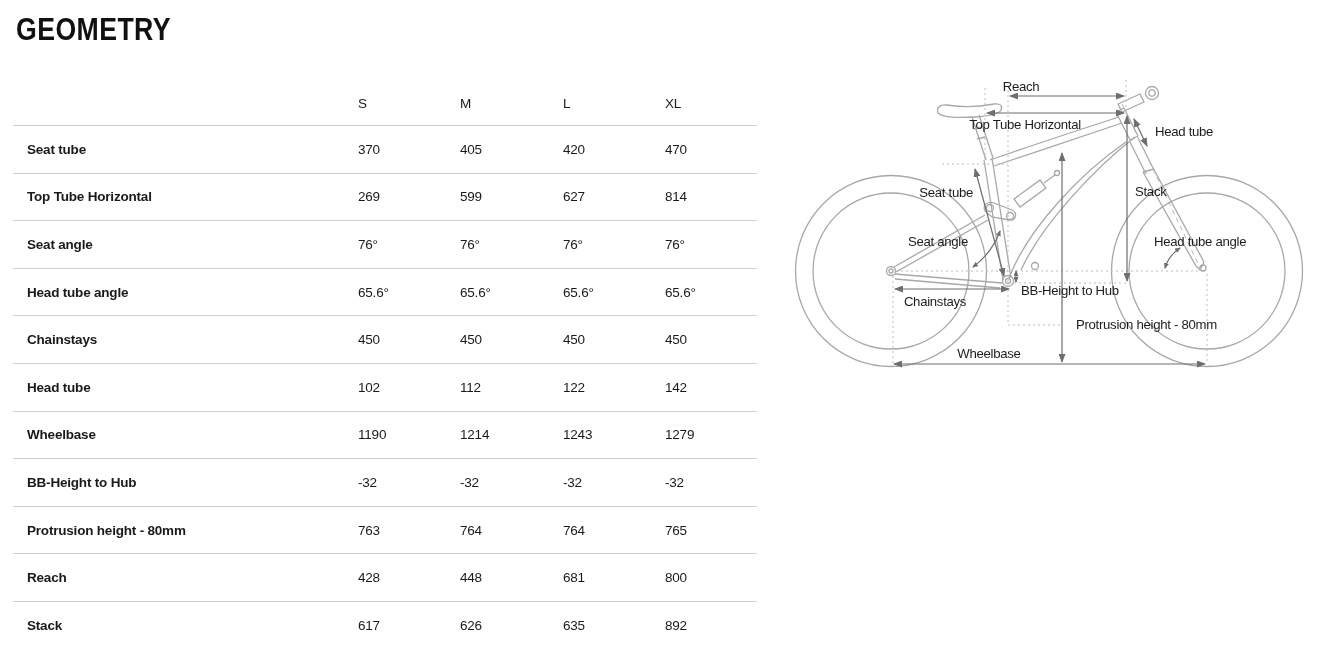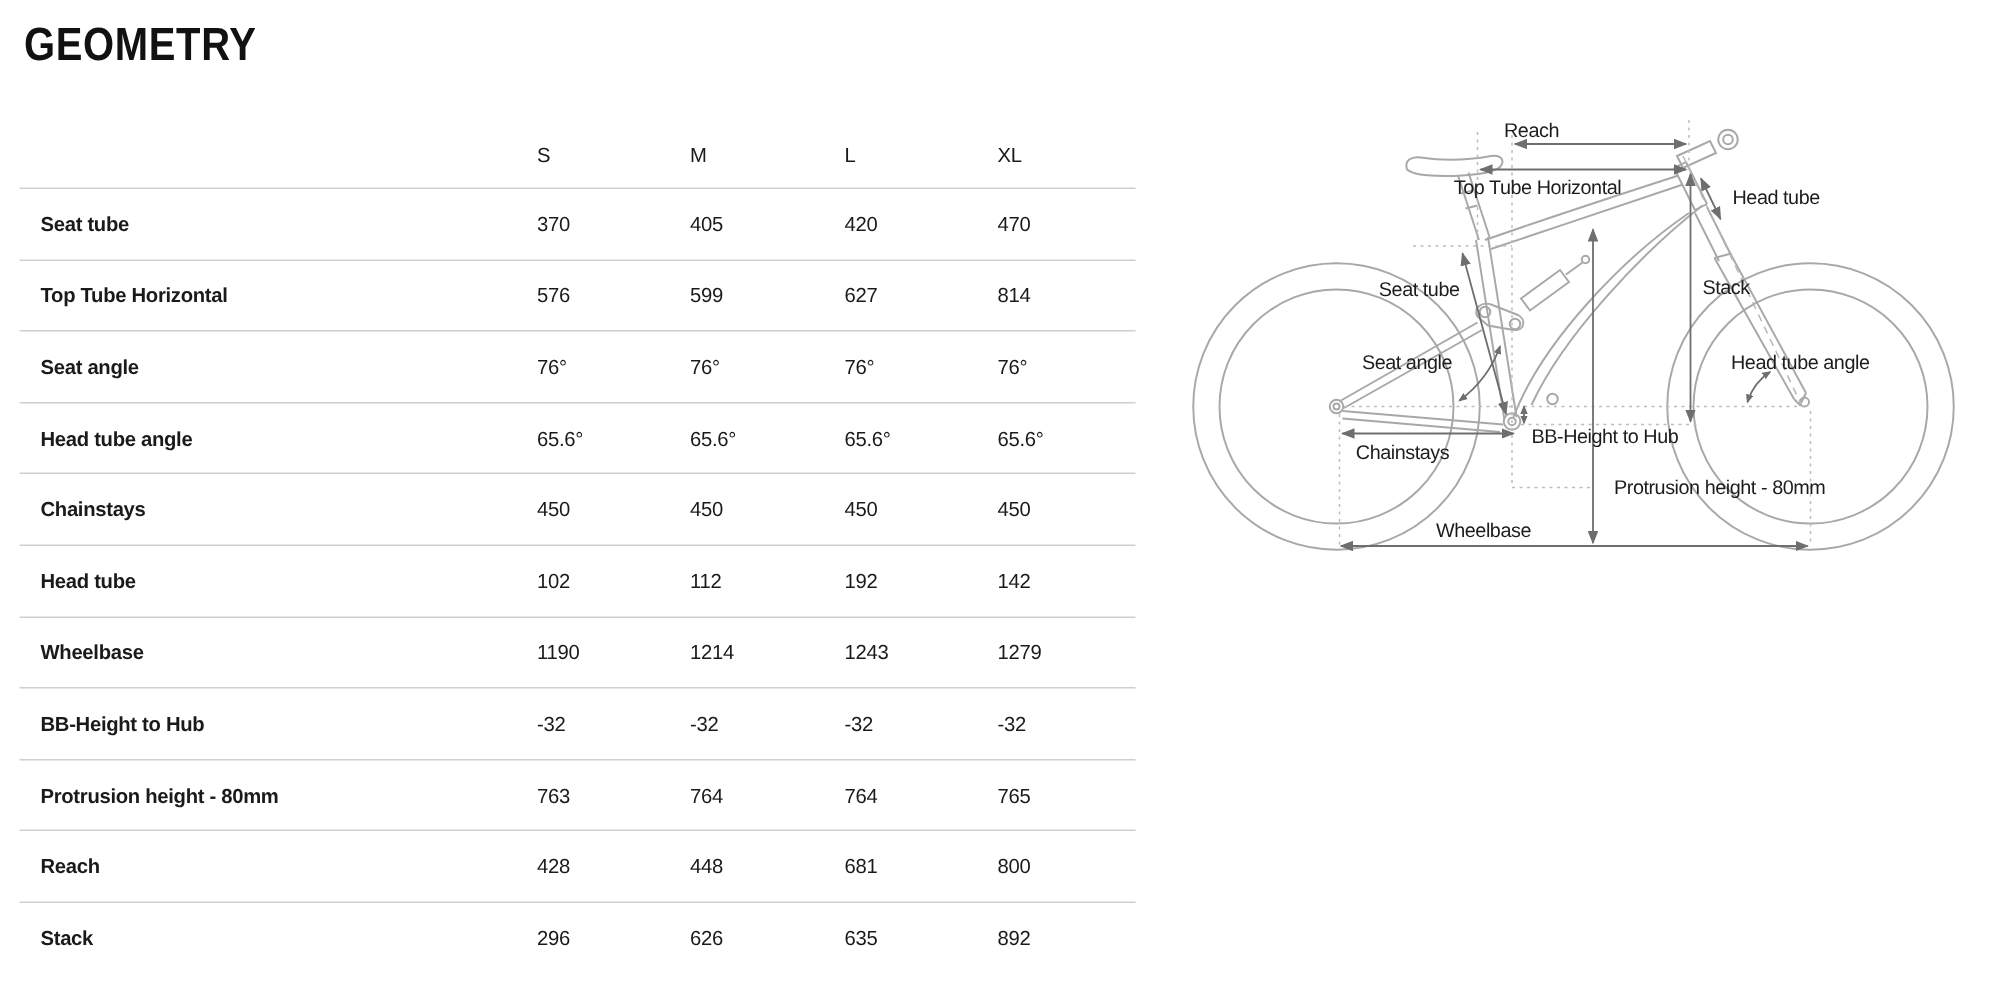--- a/index.html
+++ b/index.html
@@ -41,21 +41,21 @@
 
   <div class="grid-row geo-row">
     <div class="row-label">Seat tube</div>
     <div class="val">370</div>
     <div class="val">405</div>
     <div class="val">420</div>
     <div class="val">470</div>
   </div>
   <div class="grid-row geo-row">
     <div class="row-label">Top Tube Horizontal</div>
-    <div class="val">576</div>
+    <div class="val">269</div>
     <div class="val">599</div>
     <div class="val">627</div>
     <div class="val">814</div>
   </div>
   <div class="grid-row geo-row">
     <div class="row-label">Seat angle</div>
     <div class="val">76°</div>
     <div class="val">76°</div>
     <div class="val">76°</div>
     <div class="val">76°</div>
@@ -71,21 +71,21 @@
     <div class="row-label">Chainstays</div>
     <div class="val">450</div>
     <div class="val">450</div>
     <div class="val">450</div>
     <div class="val">450</div>
   </div>
   <div class="grid-row geo-row">
     <div class="row-label">Head tube</div>
     <div class="val">102</div>
     <div class="val">112</div>
-    <div class="val">192</div>
+    <div class="val">122</div>
     <div class="val">142</div>
   </div>
   <div class="grid-row geo-row">
     <div class="row-label">Wheelbase</div>
     <div class="val">1190</div>
     <div class="val">1214</div>
     <div class="val">1243</div>
     <div class="val">1279</div>
   </div>
   <div class="grid-row geo-row">
@@ -104,21 +104,21 @@
   </div>
   <div class="grid-row geo-row">
     <div class="row-label">Reach</div>
     <div class="val">428</div>
     <div class="val">448</div>
     <div class="val">681</div>
     <div class="val">800</div>
   </div>
   <div class="grid-row geo-row">
     <div class="row-label">Stack</div>
-    <div class="val">296</div>
+    <div class="val">617</div>
     <div class="val">626</div>
     <div class="val">635</div>
     <div class="val">892</div>
   </div>
 </div>
 
 <svg class="diagram-svg" width="1344" height="658" viewBox="0 0 1344 658" xmlns="http://www.w3.org/2000/svg">
   <defs>
     <marker id="ae" markerWidth="9" markerHeight="7" refX="8" refY="3.5" orient="auto" markerUnits="userSpaceOnUse">
       <path d="M0,0 L9,3.5 L0,7 Z" fill="#6e6e6e"></path>

